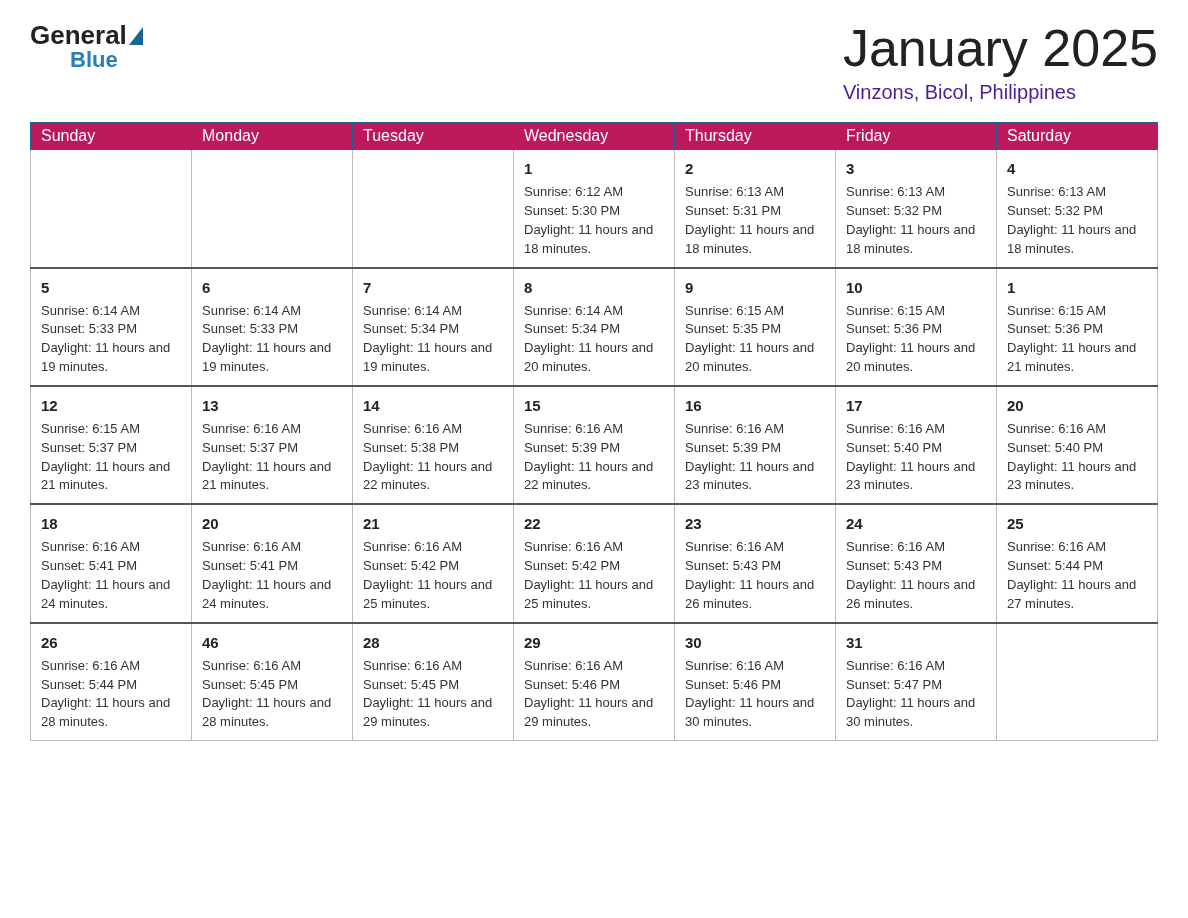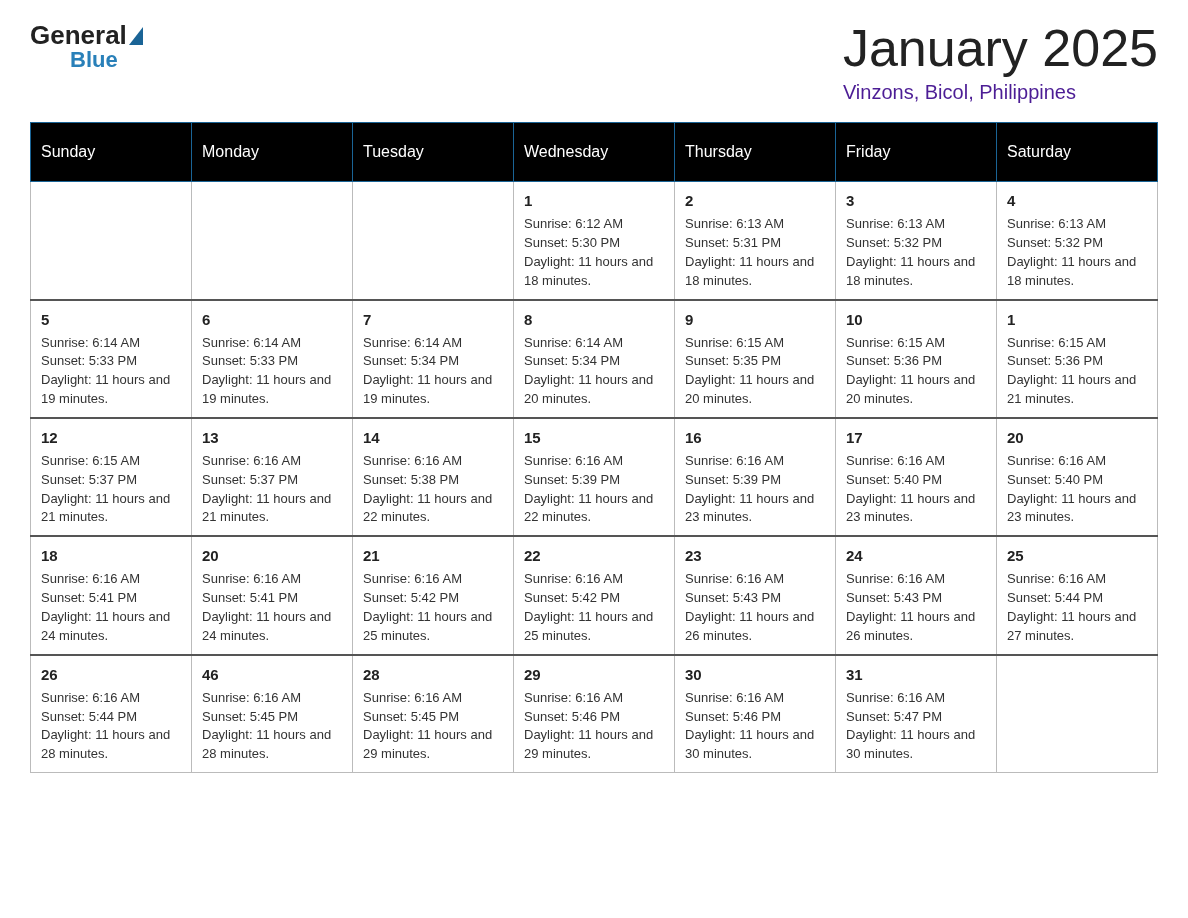--- a/index.html
+++ b/index.html
@@ -60,25 +60,25 @@
       font-size: 20px;
       color: #4c1d95;
       margin-top: 4px;
     }
     .calendar {
       width: 100%;
       border-collapse: collapse;
       border: 1px solid #999;
     }
     .calendar th {
-      background-color: #000000;
+      background-color: #be185d;
       color: #fff;
       font-size: 16px;
       font-weight: normal;
-      padding: 20px 10px;
+      padding: 4px 10px;
       text-align: left;
       border: 1px solid #1a6496;
     }
     .calendar td {
       vertical-align: top;
       padding: 8px 10px;
       border: 1px solid #bbb;
       width: 14.28%;
       min-height: 110px;
       font-size: 13.5px;

